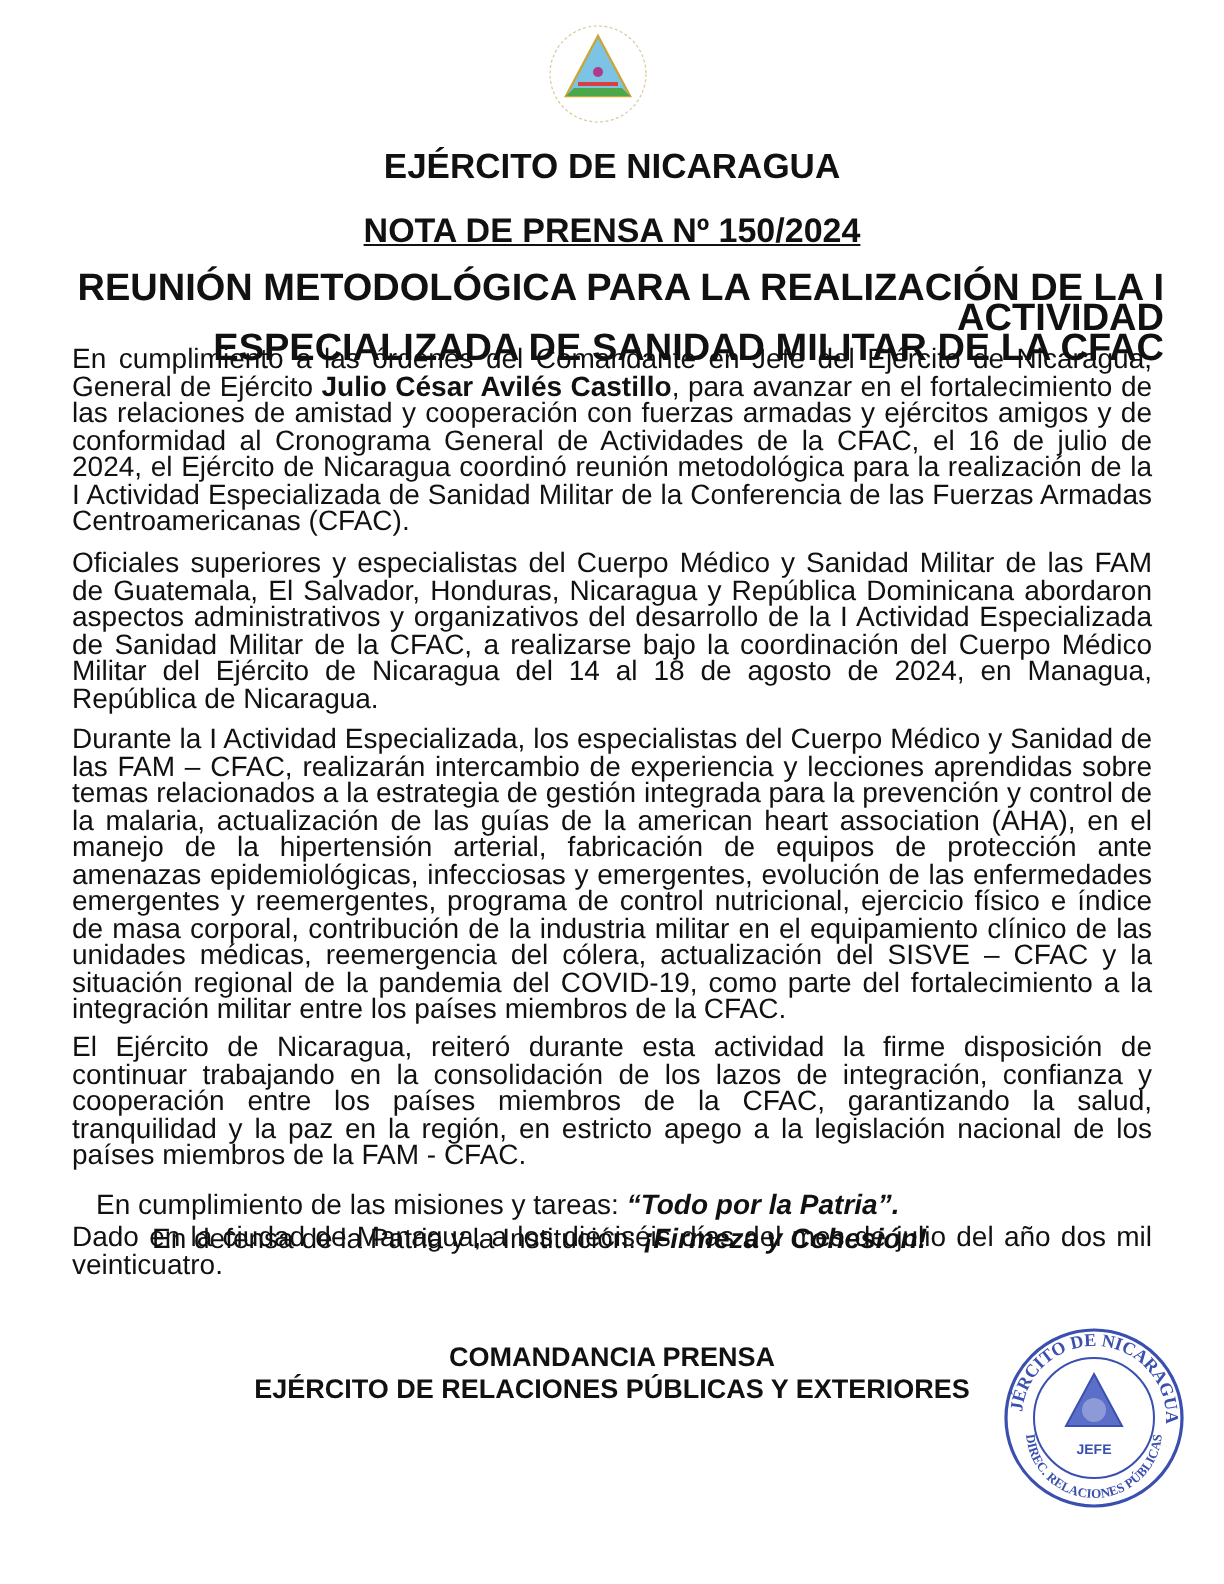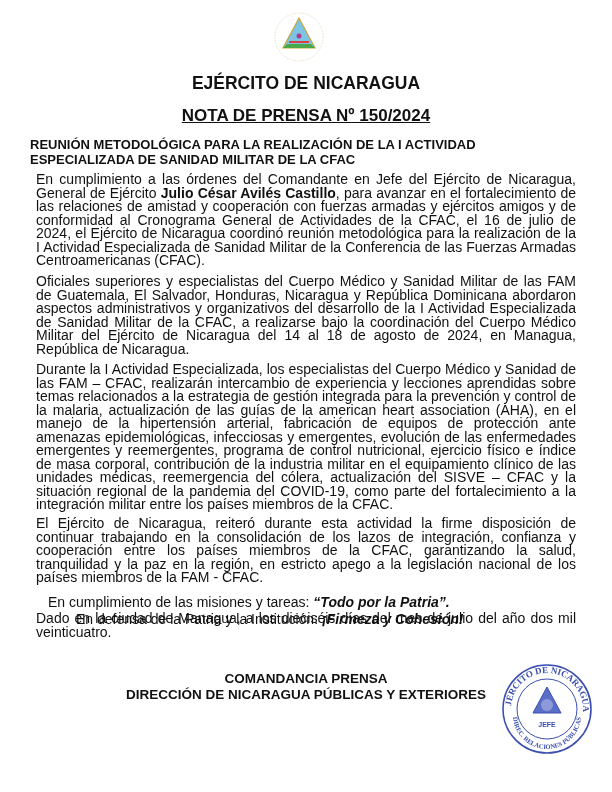--- a/index.html
+++ b/index.html
@@ -1,20 +1,20 @@
 <!DOCTYPE html>
 <html><head>
 <meta charset="utf-8">
 <style>
   html, body { margin:0; padding:0; background:#fff; }
   body { width:612px; height:792px; position:relative; overflow:hidden; font-family:"Liberation Sans", sans-serif; color:#111; }
   .crest { position:absolute; left:268px; top:8px; width:62px; height:58px; }
   .org { position:absolute; top:73px; left:0; width:612px; text-align:center; font-weight:bold; font-size:17.5px; }
   .nota { position:absolute; top:106px; left:0; width:612px; text-align:center; font-weight:bold; font-size:17px; text-decoration:underline; }
-  .headline { position:absolute; top:137px; left:30px; width:552px; text-align:left; font-weight:bold; font-size:13px; line-height:15px; }
+  .headline { position:absolute; top:137px; left:30px; width:552px; text-align:right; font-weight:bold; font-size:19px; line-height:15px; }
   .body { position:absolute; left:36px; width:540px; font-size:14px; line-height:13.55px; text-align:justify; }
   .body b { font-weight:bold; }
   .sign { position:absolute; top:671px; left:90px; width:432px; text-align:center; font-weight:bold; font-size:13.5px; line-height:16px; }
   .seal { position:absolute; left:501px; top:663px; width:92px; height:92px; }
 </style>
 </head>
 <body>
 
 <svg class="crest" viewBox="0 0 62 58">
   <circle cx="31" cy="29" r="24" fill="none" stroke="#d9c99a" stroke-width="0.6" stroke-dasharray="1.5 1.2"></circle>
@@ -40,21 +40,21 @@
 <p class="body" style="top:517px;margin:0;">El Ejército de Nicaragua, reiteró durante esta actividad la firme disposición de continuar trabajando en la consolidación de los lazos de integración, confianza y cooperación entre los países miembros de la CFAC, garantizando la salud, tranquilidad y la paz en la región, en estricto apego a la legislación nacional de los países miembros de la FAM - CFAC.</p>
 
 <p class="body" style="top:584px;margin:12px;"><span>En cumplimiento de las misiones y tareas: </span><b><i>“Todo por la Patria”.</i></b></p>
 
 <p class="body" style="top:613px;margin:0;padding-left:40px;"><span>En defensa de la Patria y la Institución: </span><b><i>¡Firmeza y Cohesión!</i></b></p>
 
 <p class="body" style="top:612px;margin:0;">Dado en la ciudad de Managua, a los dieciséis días del mes de julio del año dos mil veinticuatro.</p>
 
 <div class="sign">
   <div>COMANDANCIA PRENSA</div>
-  <div>DIRECCIÓN DE NICARAGUA PÚBLICAS Y EXTERIORES</div>
+  <div>EJÉRCITO DE RELACIONES PÚBLICAS Y EXTERIORES</div>
 </div>
 
 <svg class="seal" viewBox="0 0 92 92">
   <circle cx="46" cy="46" r="44" fill="none" stroke="#3a4fb0" stroke-width="1.6"></circle>
   <circle cx="46" cy="46" r="30" fill="none" stroke="#3a4fb0" stroke-width="1"></circle>
   <polygon points="46,24 60,50 32,50" fill="#5c6fc8" stroke="#3a4fb0" stroke-width="1"></polygon>
   <circle cx="46" cy="42" r="6" fill="#8d9ad8"></circle>
   <text x="46" y="64" text-anchor="middle" font-size="7" font-weight="bold" fill="#3a4fb0" font-family="Liberation Sans, sans-serif">JEFE</text>
   <path id="sealTop" d="M 10 46 A 36 36 0 0 1 82 46" fill="none"></path>
   <text font-size="9" font-weight="bold" fill="#3a4fb0" font-family="Liberation Serif, serif"><textPath href="#sealTop" startOffset="50%" text-anchor="middle">EJÉRCITO DE NICARAGUA</textPath></text>

